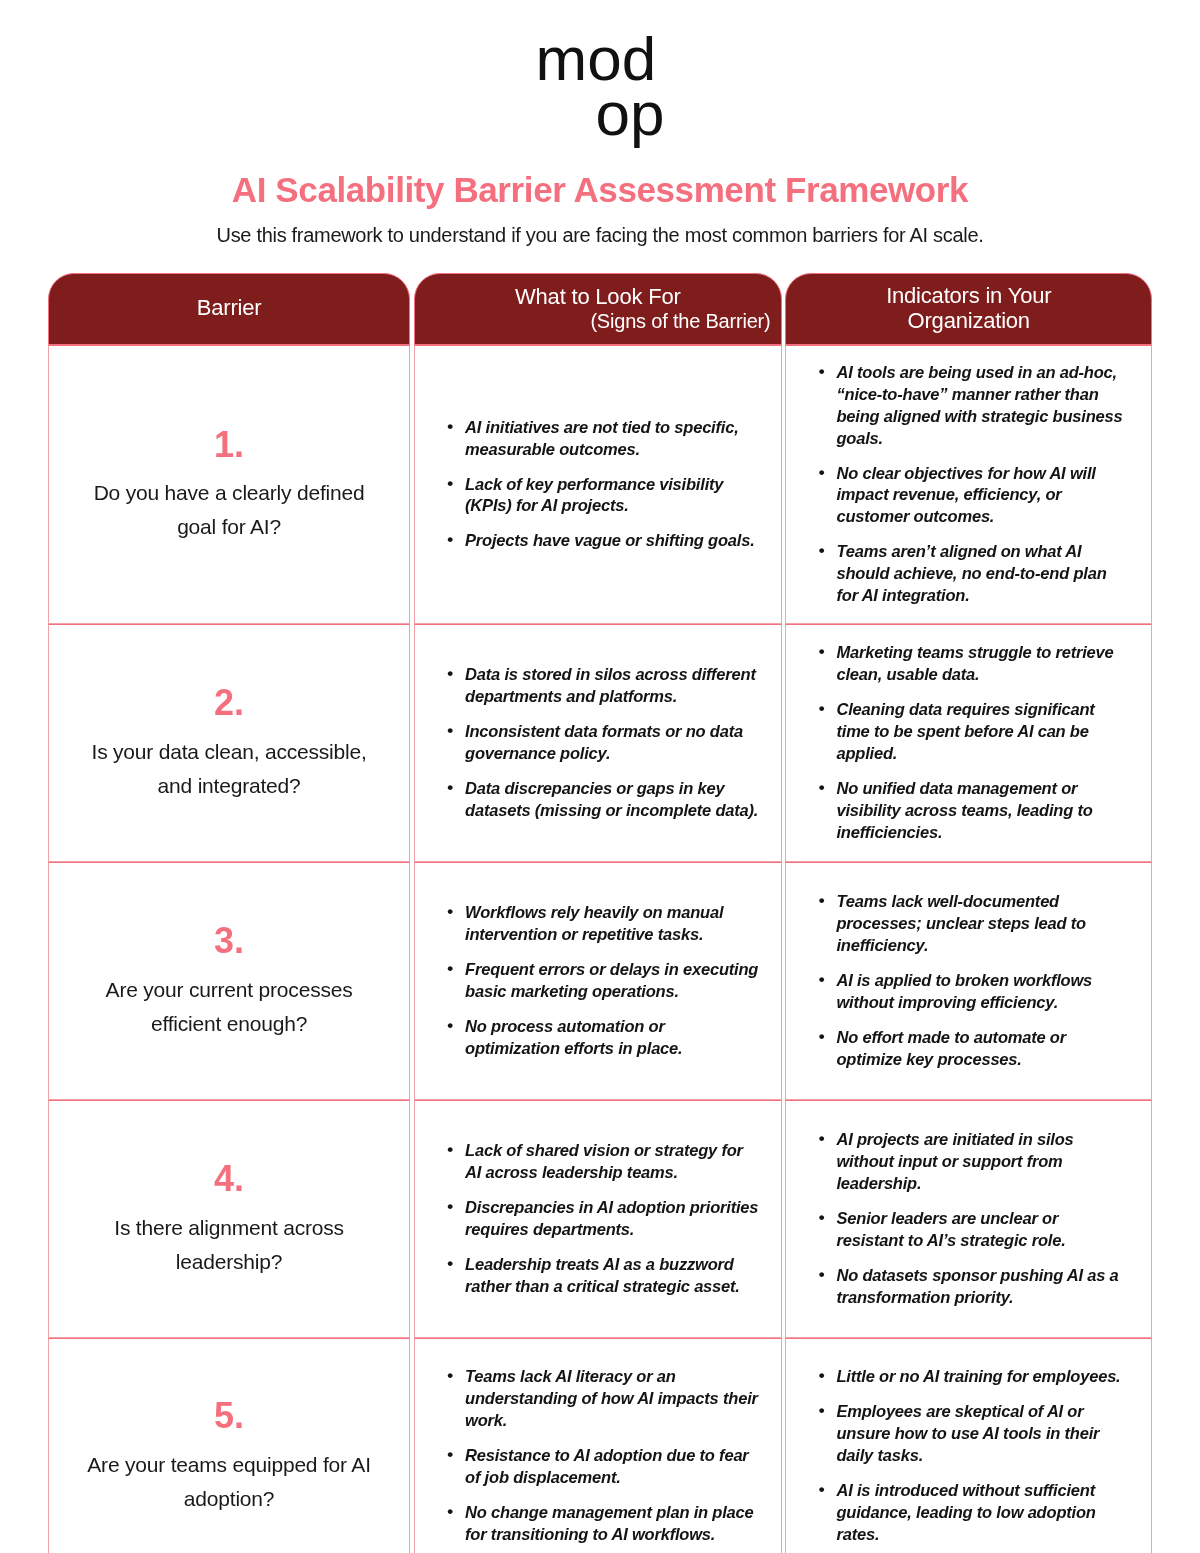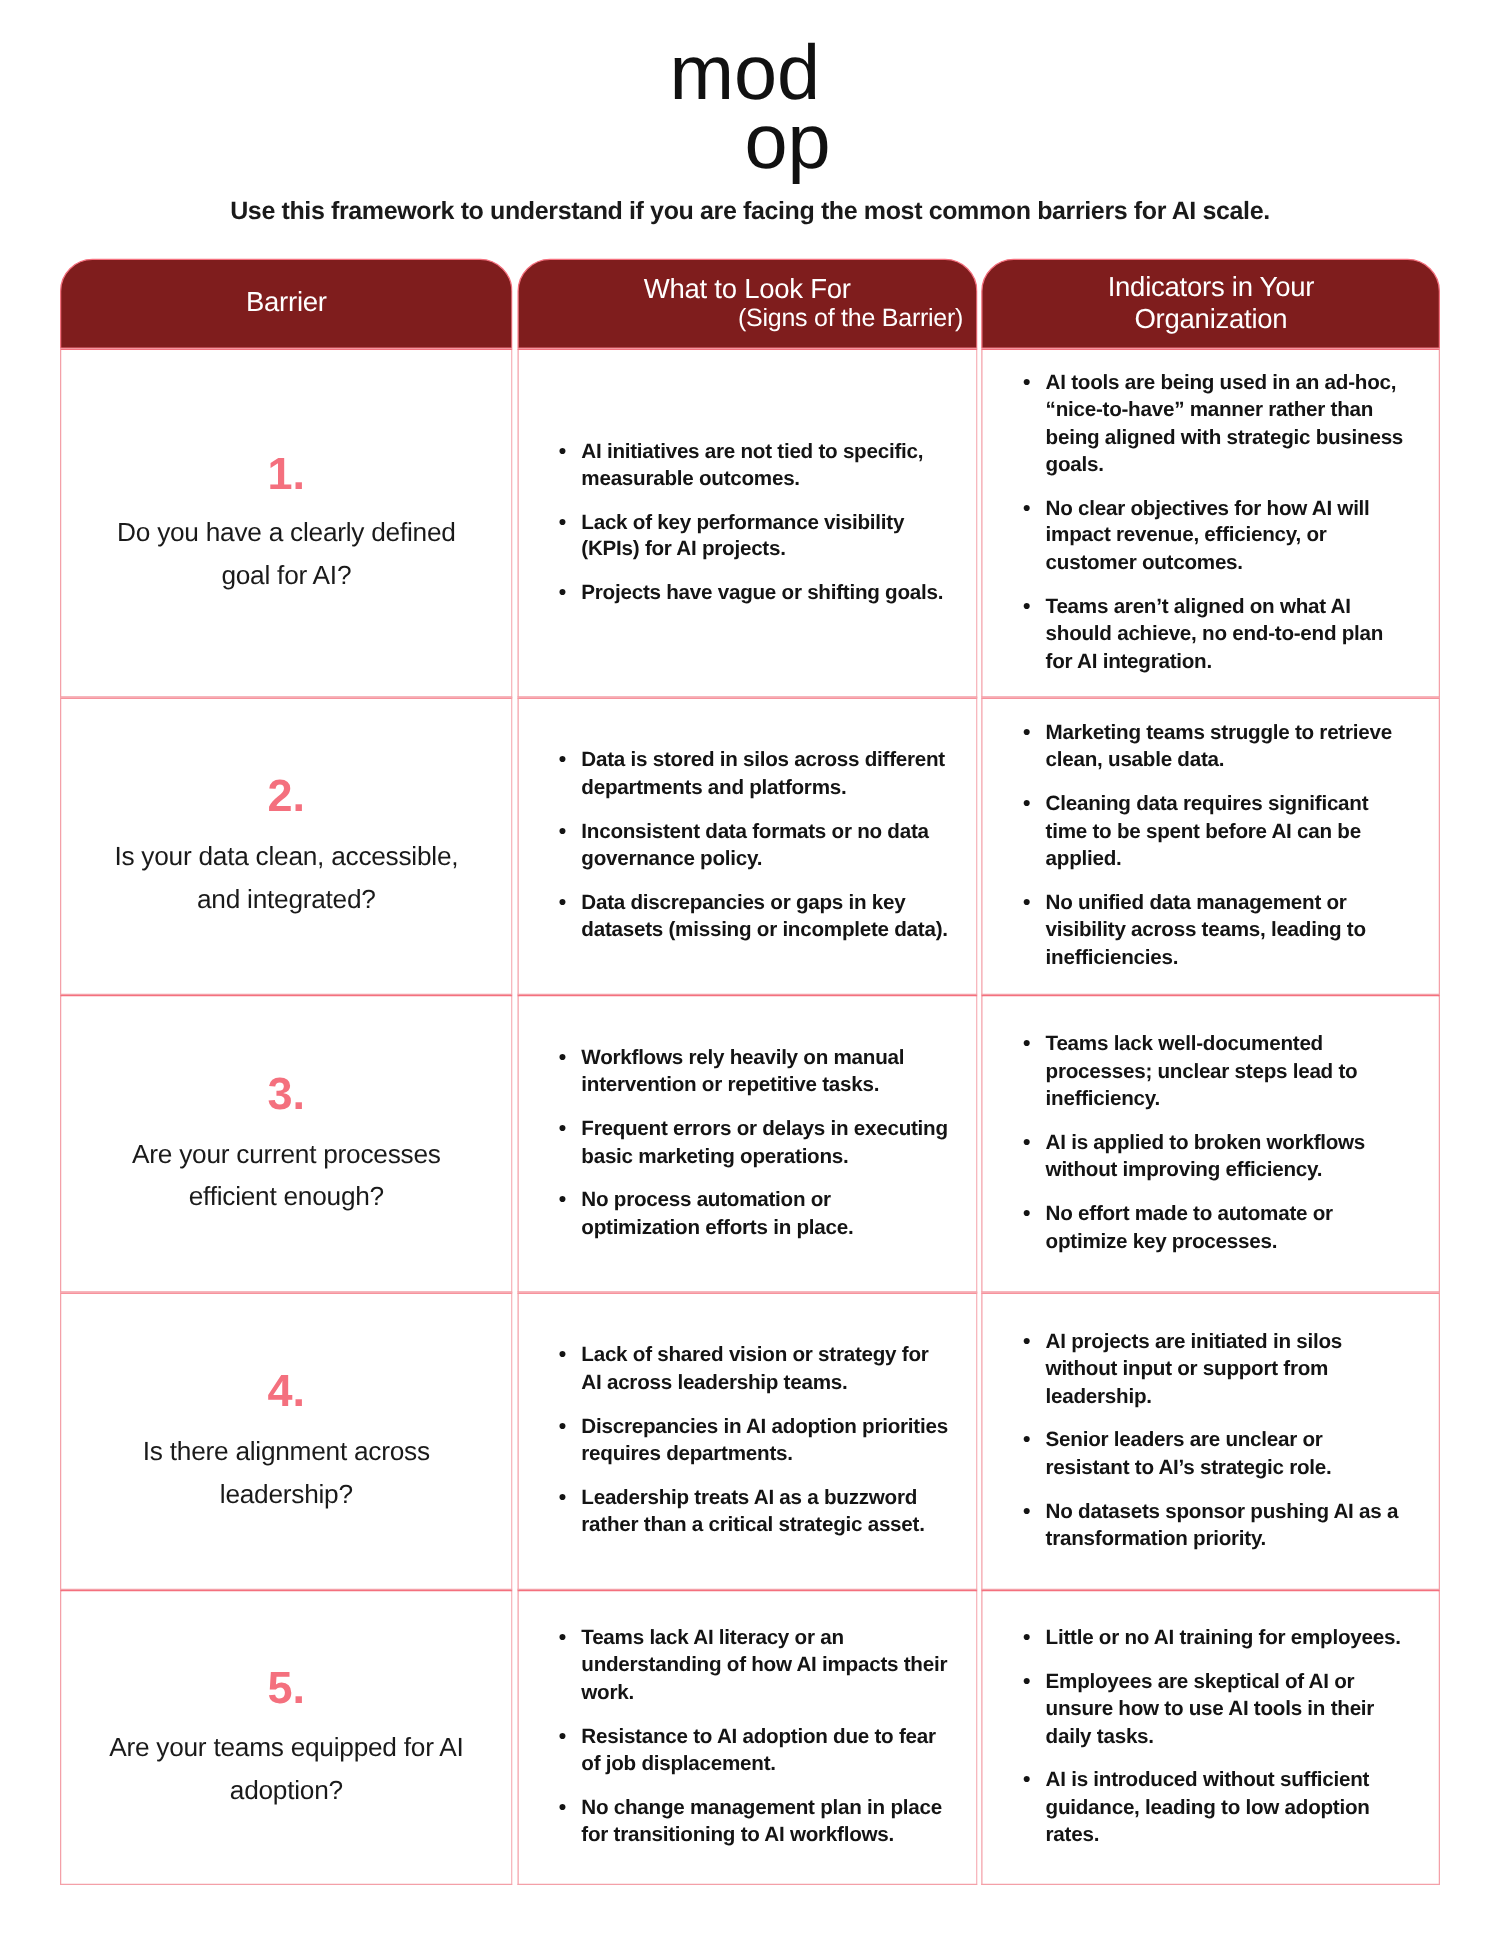--- a/index.html
+++ b/index.html
@@ -52,21 +52,21 @@
     text-align: center;
     font-size: 35px;
     font-weight: bold;
     color: #F4707E;
     letter-spacing: -0.4px;
   }
   .sub-title {
     margin-top: 14px;
     text-align: center;
     font-size: 20px;
-    font-weight: bold;
+    font-weight: normal;
     color: #1a1a1a;
     letter-spacing: -0.3px;
   }
 
   
   .table {
     margin: 26px auto 0 auto;
     width: 1104px;
     border-collapse: separate;
     border-spacing: 0;
@@ -108,21 +108,21 @@
     line-height: 1.1;
     margin-bottom: 12px;
   }
   .barrier-q {
     font-size: 21px;
     color: #1a1a1a;
     line-height: 1.62;
     letter-spacing: -0.2px;
   }
 
-  .bullets { padding: 16px 22px 16px 30px; }
+  .bullets { padding: 16px 22px 16px 30px; font-style: italic; }
   .bullets ul { list-style: none; }
   .bullets li {
     position: relative;
     padding-left: 20px;
     margin-bottom: 13px;
     font-size: 16.5px;
     font-weight: bold;
     color: #141414;
     line-height: 1.33;
     letter-spacing: -0.2px;
@@ -142,20 +142,21 @@
 
 <div class="page">
 
   <div class="logo">
     <div class="logo-inner">
       <span class="logo-mod">mod</span>
       <span class="logo-op">op</span>
     </div>
   </div>
 
+  <h1 class="main-title">AI Scalability Barrier Assessment Framework</h1>
   <p class="sub-title">Use this framework to understand if you are facing the most common barriers for AI scale.</p>
 
   <table class="table">
     <thead>
       <tr class="head-row">
         <th class="head-cell col-barrier">
           <div class="head-main">Barrier</div>
         </th>
         <th class="head-gap"></th>
         <th class="head-cell col-look">

